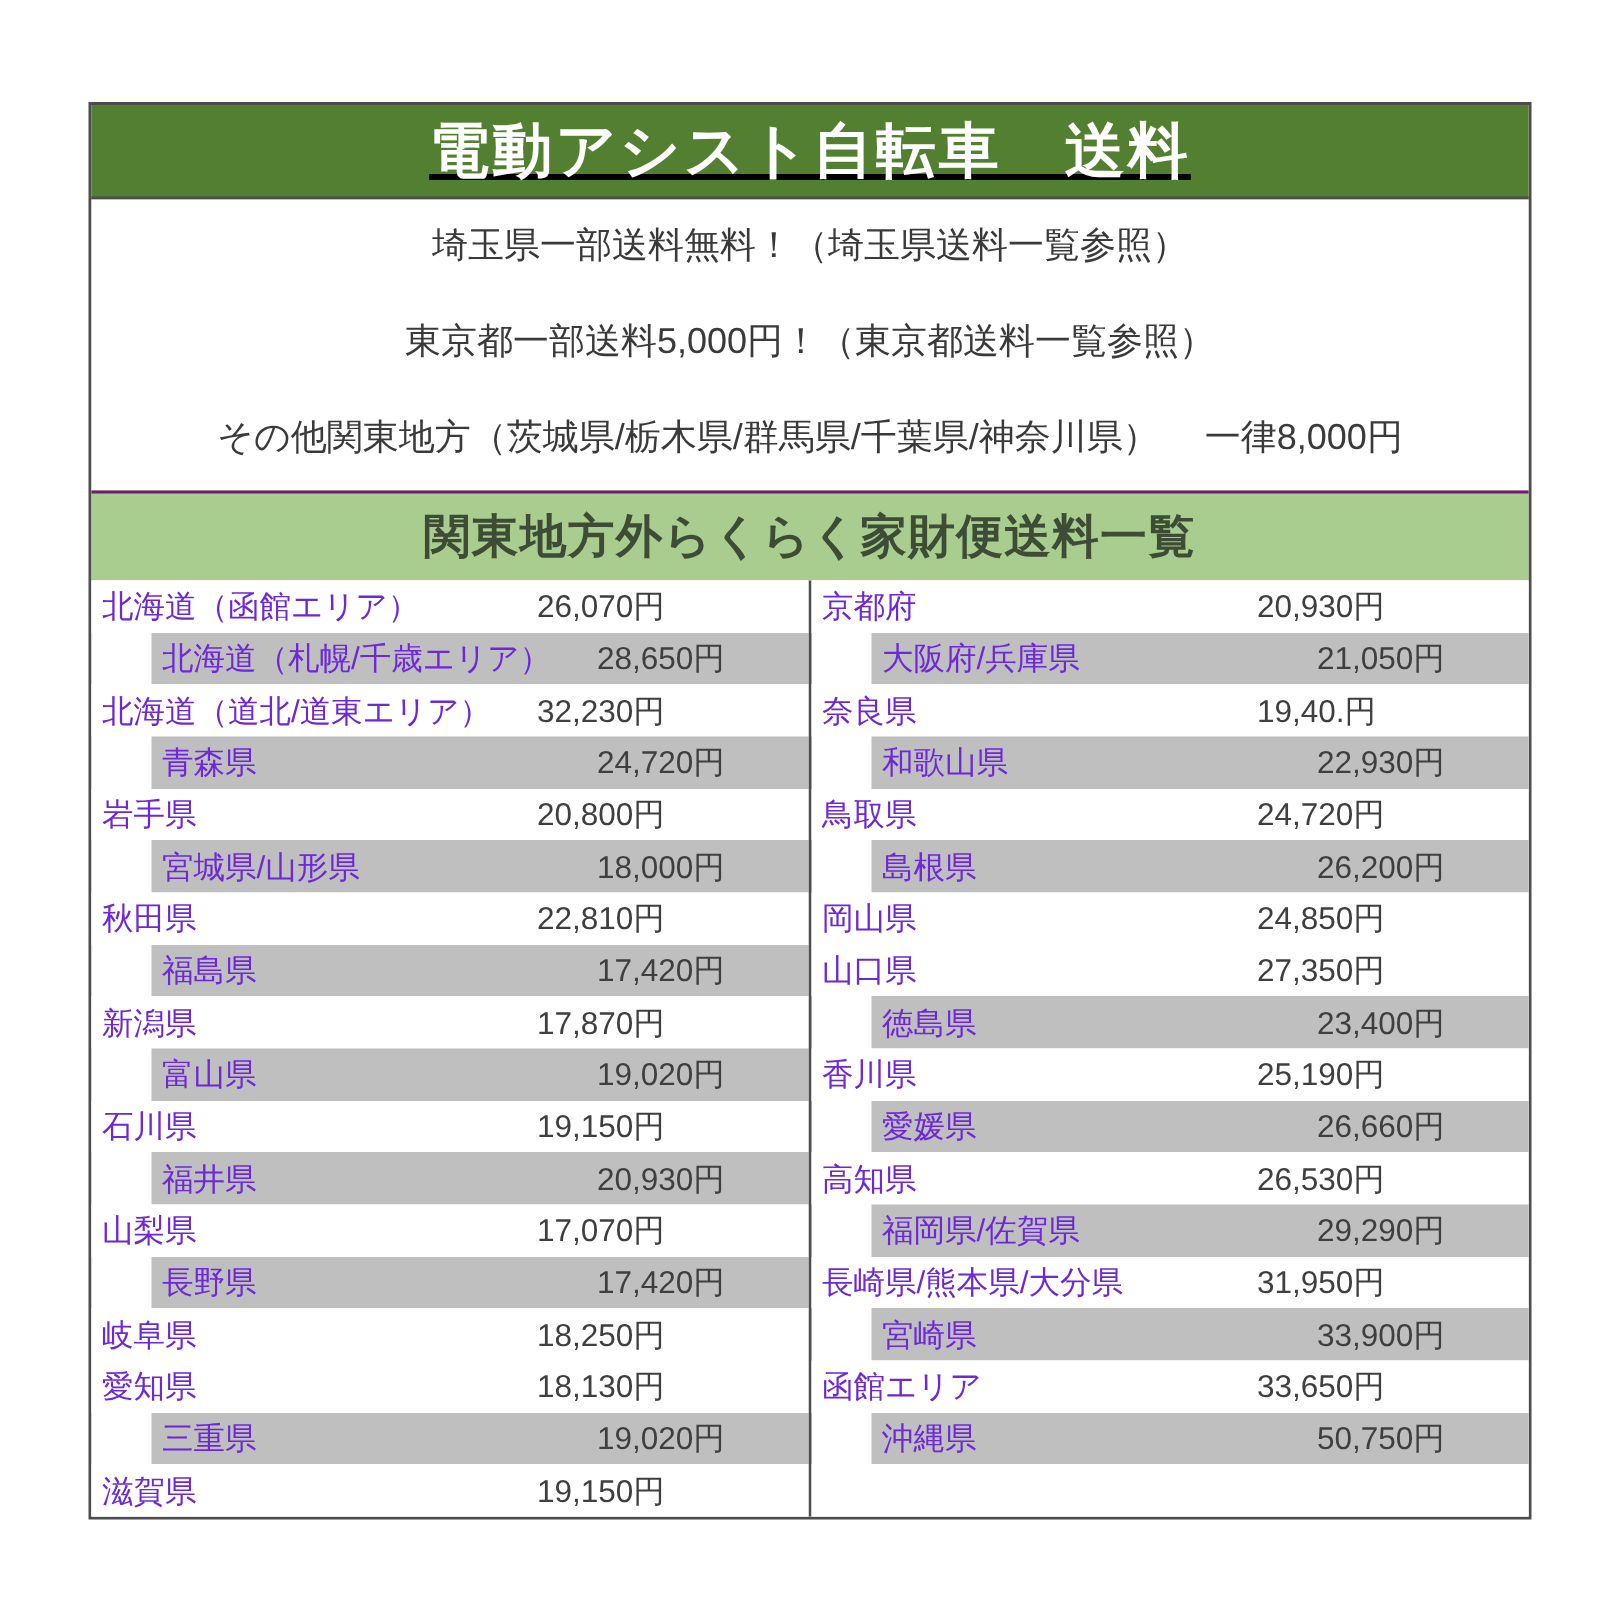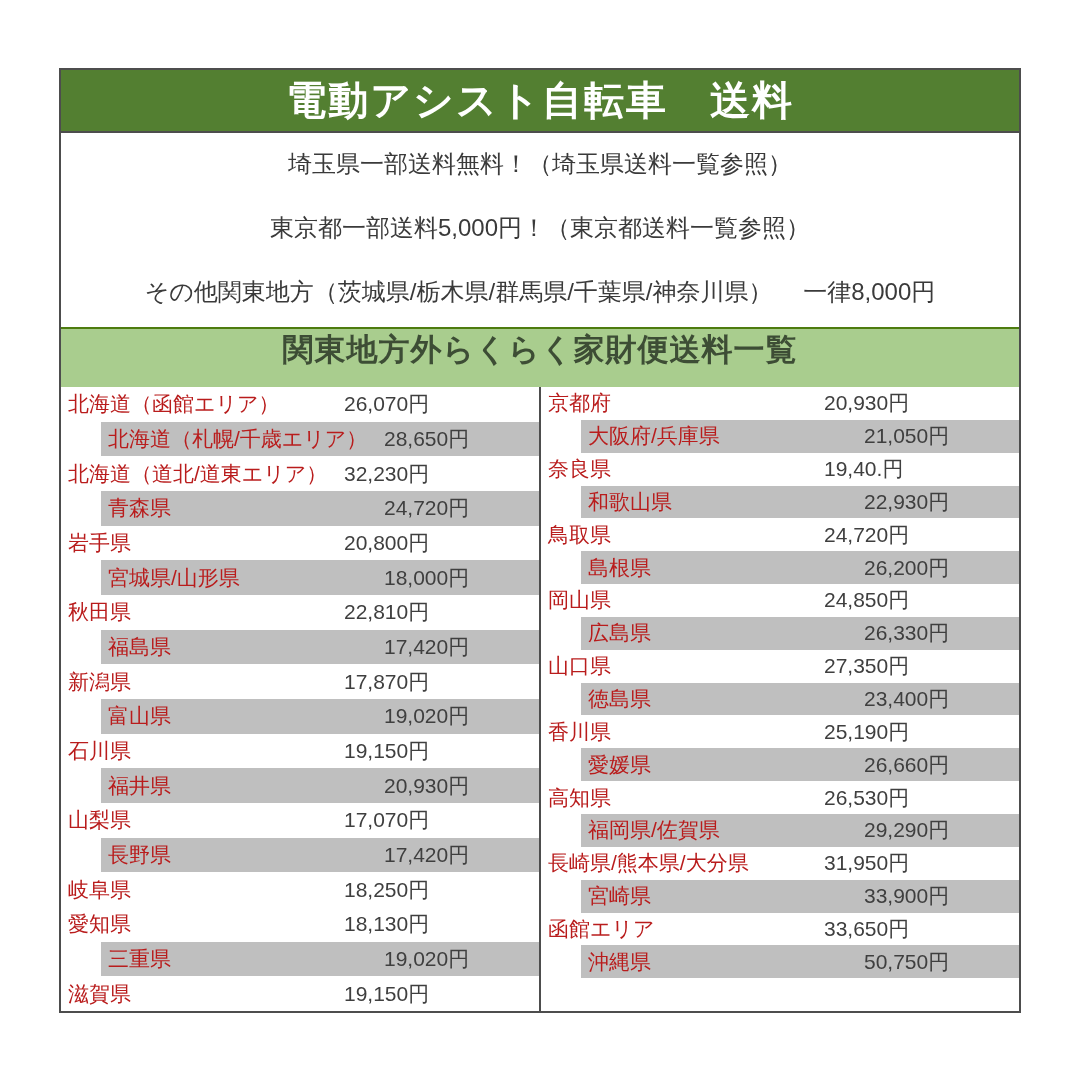--- a/index.html
+++ b/index.html
@@ -23,20 +23,21 @@
     box-sizing: content-box;
   }
   .main-header {
     height: 61px;
     flex: 0 0 61px;
     background: #537f31;
     border-bottom: 2px solid #4d4d4d;
     display: flex;
     align-items: center;
     justify-content: center;
+    text-decoration: underline;
   }
   .main-header .title-text {
     color: #ffffff;
     font-size: 40px;
     font-weight: bold;
     letter-spacing: 2px;
     white-space: pre;
   }
   .notes {
     flex: 0 0 194px;
@@ -52,22 +53,23 @@
   .note-line {
     font-size: 24px;
     line-height: 1;
     color: #3a3a3a;
     white-space: pre;
   }
   .sub-header {
     flex: 0 0 58px;
     height: 58px;
     background: #a9cd8e;
-    border-top: 2px solid #4d7c0f;
-    display: flex;
+    border-top: 2px solid #701a75;
+    display: flex;
+    align-items: center;
     justify-content: center;
   }
   .sub-header .subtitle-text {
     color: #3d4d35;
     font-size: 31px;
     font-weight: bold;
     letter-spacing: 1px;
     white-space: pre;
   }
   .table-area {
@@ -96,26 +98,26 @@
     background: #ffffff;
     overflow: hidden;
   }
   .row.stripe {
     background: #bfbfbf;
     margin-left: 40px;
   }
   .row .pref {
     padding-left: 7px;
     font-size: 21px;
-    color: #b91c1c;
+    color: #6d28d9;
     white-space: pre;
   }
   .row .price {
     position: absolute;
-    left: 283px;
+    left: 297px;
     font-size: 21px;
     color: #3f3f3f;
     white-space: pre;
   }
 </style>
 </head>
 <body>
 
 <div class="sheet">
 
@@ -231,24 +233,20 @@
           <span class="price">24,720円</span>
         </div>
         <div class="row stripe">
           <span class="pref">島根県</span>
           <span class="price">26,200円</span>
         </div>
         <div class="row">
           <span class="pref">岡山県</span>
           <span class="price">24,850円</span>
         </div>
-        <div class="row stripe">
-          <span class="pref">広島県</span>
-          <span class="price">26,330円</span>
-        </div>
         <div class="row">
           <span class="pref">山口県</span>
           <span class="price">27,350円</span>
         </div>
         <div class="row stripe">
           <span class="pref">徳島県</span>
           <span class="price">23,400円</span>
         </div>
         <div class="row">
           <span class="pref">香川県</span>

